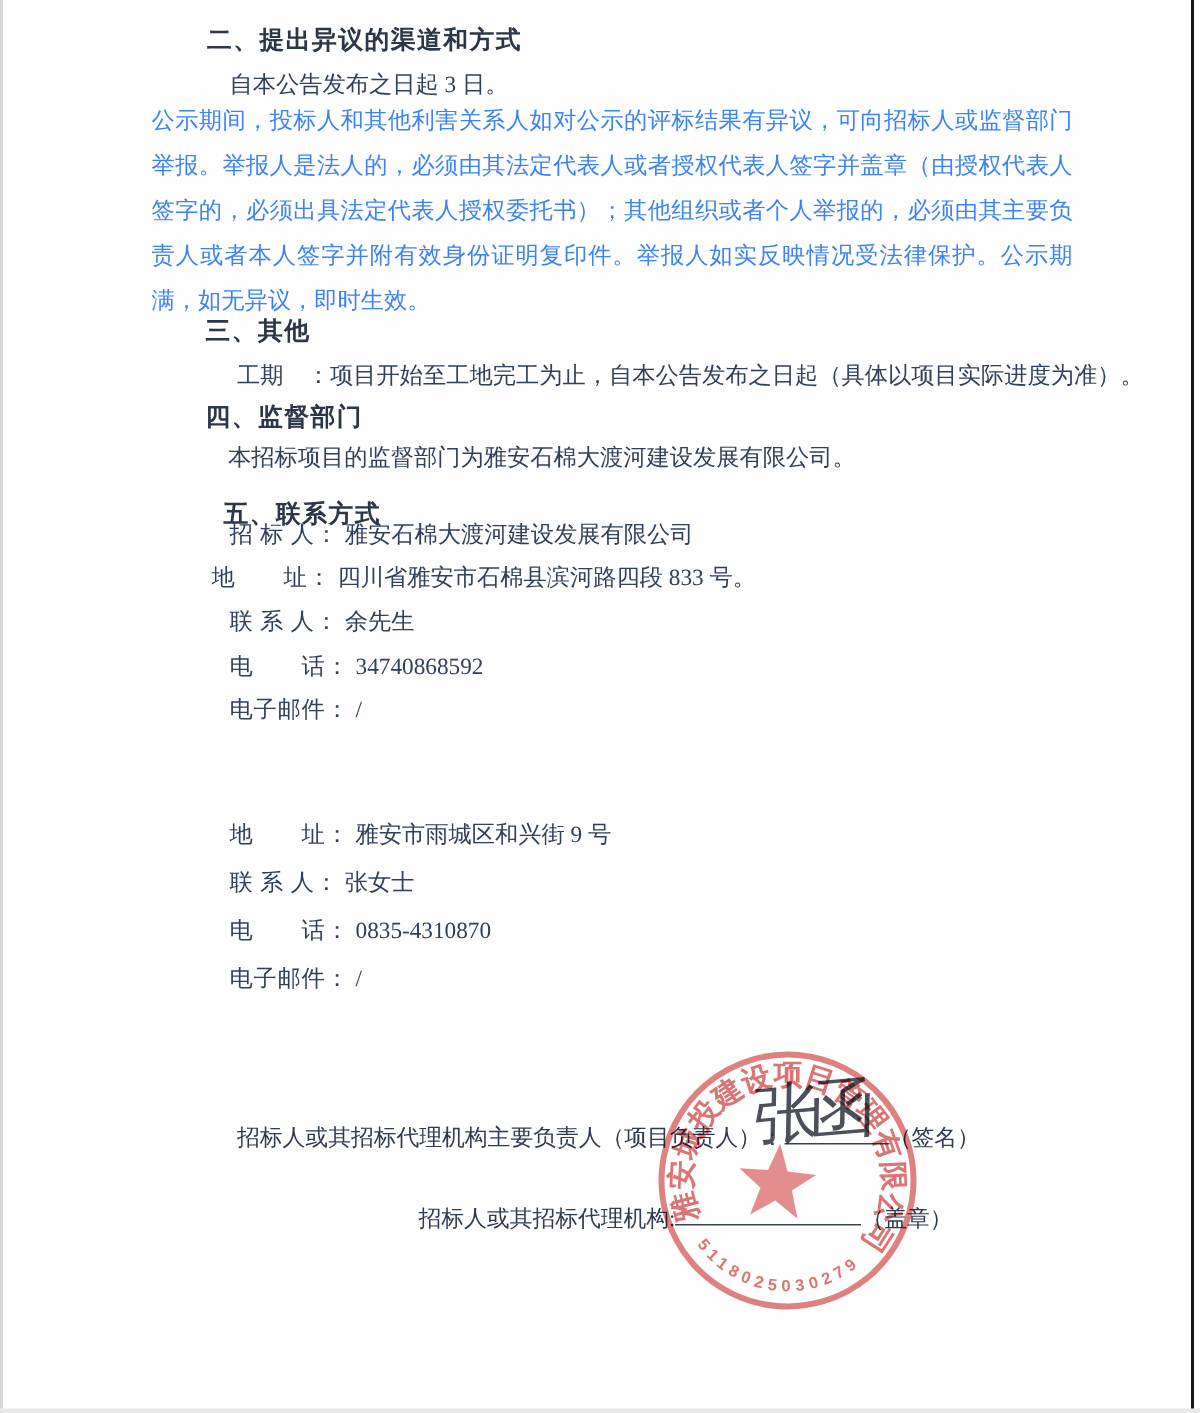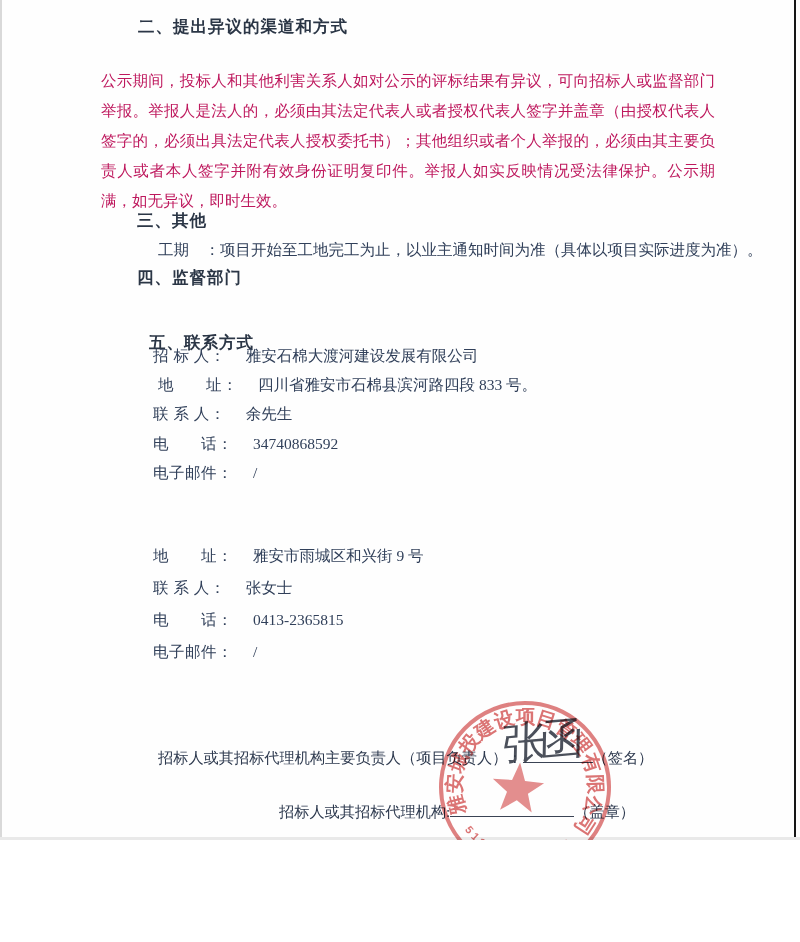--- a/index.html
+++ b/index.html
@@ -1,39 +1,39 @@
 <!DOCTYPE html>
 <html><head>
 <meta charset="utf-8">
 <style>
   html,body { margin:0; padding:0; background:#ffffff; }
   .page {
-    position:relative; width:800px; height:840px; margin:0;
+    position:relative; width:800px; height:942px; margin:0;
     background:#fefefe; overflow:hidden;
     font-family:"Liberation Serif","DejaVu Serif",serif;
     color:#2e3a4f;
   }
   .edge-left  { position:absolute; left:0; top:0; width:2px; height:942px; background:#d9d9d9; }
   .edge-right { position:absolute; left:794px; top:0; width:2px; height:942px; background:#161616; }
   .edge-bottom{ position:absolute; left:0; bottom:0; width:800px; height:3px; background:#e9e9e9; }
 
   .abs { position:absolute; }
   .heading {
     font-family:"Liberation Sans","DejaVu Sans",sans-serif;
     font-weight:bold; font-size:16.5px; color:#2b3646; letter-spacing:1px;
     white-space:nowrap;
   }
   .bodytext { font-size:15.5px; color:#31405a; white-space:nowrap; }
   .para {
-    font-size:15.5px; color:#be185d; line-height:30px;
+    font-size:15.5px; color:#3b82f6; line-height:30px;
     text-align:justify; text-justify:inter-character;
   }
   .row { white-space:nowrap; font-size:15.5px; color:#31405a; }
   .row .lbl { letter-spacing:0.5px; }
-  .row .val { margin-left:20px; }
+  .row .val { margin-left:4px; }
 
   .sigline1 { font-size:15.2px; color:#2e3a4f; white-space:nowrap; }
   .fillblank {
     display:inline-block; height:14px; border-bottom:1.3px solid #3a4354;
     vertical-align:baseline;
   }
   .blank1 { width:70px; }
   .blank2 { width:124px; }
 
   .handwriting {
@@ -53,56 +53,58 @@
 <body>
 
 <div class="page">
 
   <div class="edge-left"></div>
   <div class="edge-right"></div>
   <div class="edge-bottom"></div>
 
   <div class="abs heading" style="left:138px; top:16px;">二、提出异议的渠道和方式</div>
 
+  <div class="abs bodytext" style="left:153px; top:46px;">自本公告发布之日起 3 日。</div>
 
   <div class="abs para" style="left:101px; top:66px; width:614px;">公示期间，投标人和其他利害关系人如对公示的评标结果有异议，可向招标人或监督部门举报。举报人是法人的，必须由其法定代表人或者授权代表人签字并盖章（由授权代表人签字的，必须出具法定代表人授权委托书）；其他组织或者个人举报的，必须由其主要负责人或者本人签字并附有效身份证明复印件。举报人如实反映情况受法律保护。公示期满，如无异议，即时生效。</div>
 
   <div class="abs heading" style="left:137px; top:210px;">三、其他</div>
 
-  <div class="abs bodytext" style="left:158px; top:240px;">工期　：项目开始至工地完工为止，以业主通知时间为准（具体以项目实际进度为准）。</div>
+  <div class="abs bodytext" style="left:158px; top:240px;">工期　：项目开始至工地完工为止，自本公告发布之日起（具体以项目实际进度为准）。</div>
 
   <div class="abs heading" style="left:137px; top:267px;text-align:right;">四、监督部门</div>
 
+  <div class="abs bodytext" style="left:152px; top:295px;">本招标项目的监督部门为雅安石棉大渡河建设发展有限公司。</div>
 
   <div class="abs heading" style="left:149px; top:318px;margin-top:14px;">五、联系方式</div>
 
   <div class="abs row" style="left:153px; top:346px;">
     <span class="lbl">招 标 人：</span><span class="val">雅安石棉大渡河建设发展有限公司</span>
   </div>
-  <div class="abs row" style="left:158px; top:375px;font-family:Liberation Serif, serif;">
+  <div class="abs row" style="left:141px; top:375px;font-family:Liberation Serif, serif;">
     <span class="lbl">地　　址：</span><span class="val">四川省雅安市石棉县滨河路四段 833 号。</span>
   </div>
   <div class="abs row" style="left:153px; top:404px;">
     <span class="lbl">联 系 人：</span><span class="val">余先生</span>
   </div>
   <div class="abs row" style="left:153px; top:434px;">
     <span class="lbl">电　　话：</span><span class="val">34740868592</span>
   </div>
   <div class="abs row" style="left:153px; top:463px;">
     <span class="lbl">电子邮件：</span><span class="val">/</span>
   </div>
 
   <div class="abs row" style="left:153px; top:546px;">
     <span class="lbl">地　　址：</span><span class="val">雅安市雨城区和兴街 9 号</span>
   </div>
   <div class="abs row" style="left:153px; top:578px;">
     <span class="lbl">联 系 人：</span><span class="val">张女士</span>
   </div>
   <div class="abs row" style="left:153px; top:610px;">
-    <span class="lbl">电　　话：</span><span class="val">0413-2365815</span>
+    <span class="lbl">电　　话：</span><span class="val">0835-4310870</span>
   </div>
   <div class="abs row" style="left:153px; top:642px;">
     <span class="lbl">电子邮件：</span><span class="val">/</span>
   </div>
 
   <div class="abs sigline1" style="left:158px; top:748px;">
     <span>招标人或其招标代理机构主要负责人（项目负责人）：</span><span class="fillblank blank1"></span><span>（签名）</span>
   </div>
 
   <div class="abs sigline1" style="left:279px; top:802px;">

